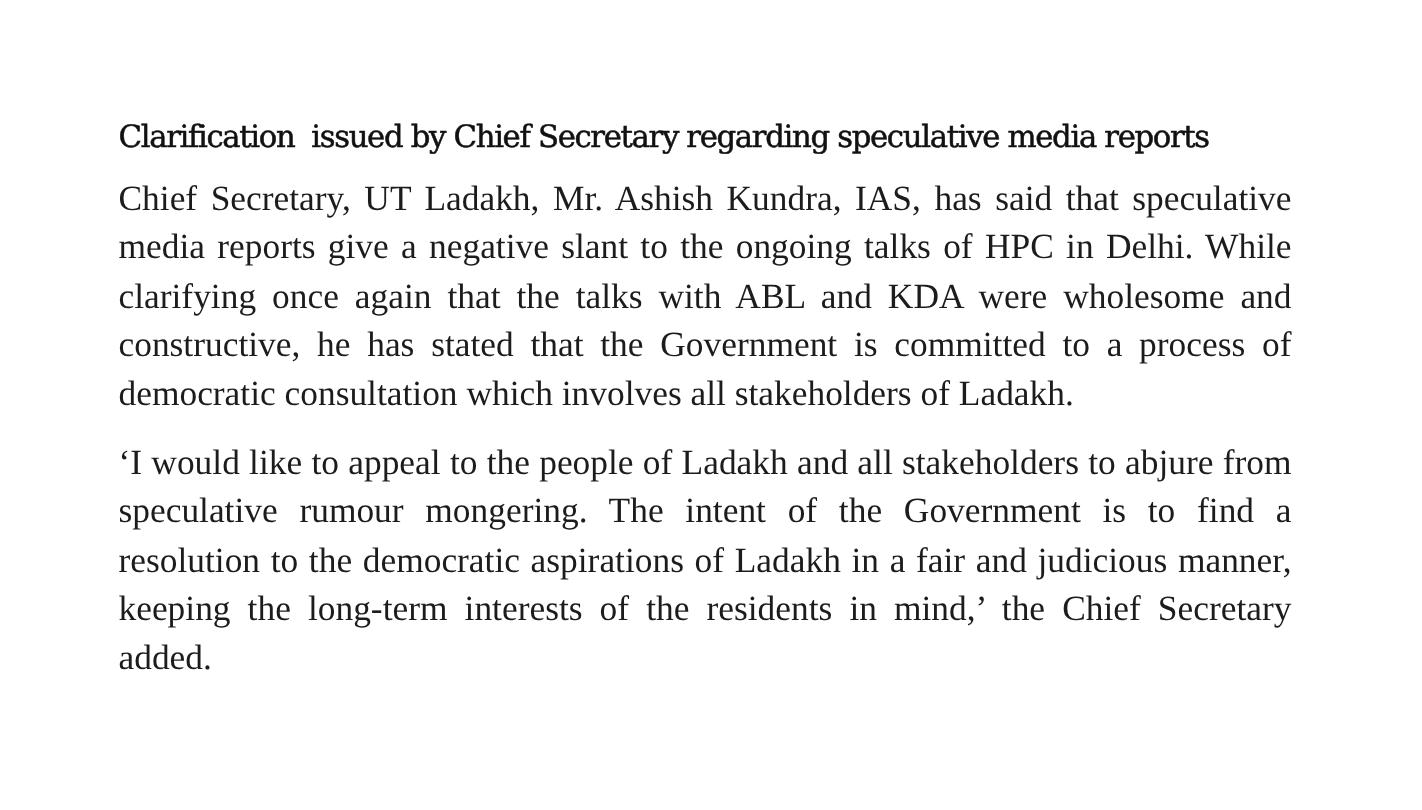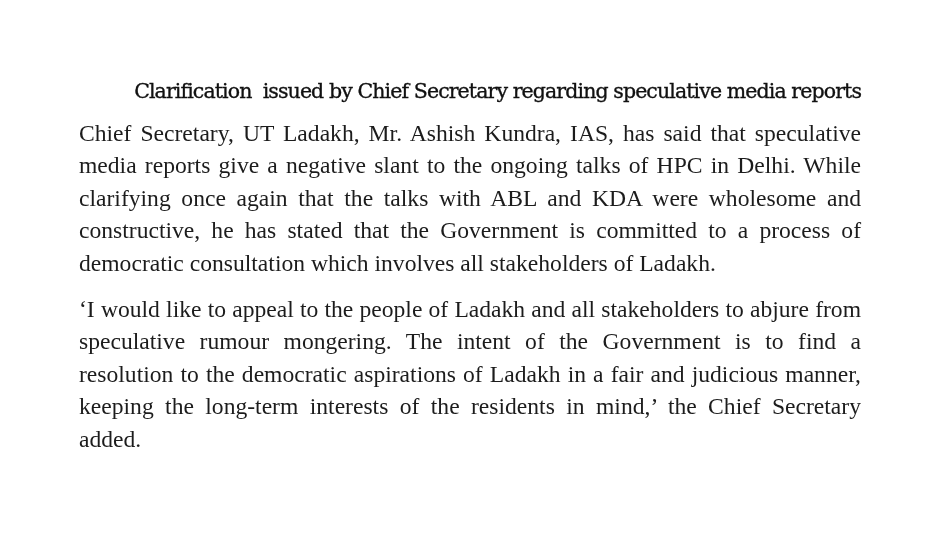--- a/index.html
+++ b/index.html
@@ -23,21 +23,20 @@
     .title {
       font-family: "DejaVu Serif", serif;
       font-size: 20.5px;
       font-weight: normal;
       letter-spacing: -0.9px;
       word-spacing: 0px;
       line-height: 34px;
       margin: 0 0 9px 0;
       white-space: pre;
       color: #111111;
-      text-align: right;
       -webkit-text-stroke: 0.35px #111111;
     }
     .para {
       font-family: "Liberation Serif", serif;
       font-size: 23.6px;
       line-height: 32.4px;
       text-align: justify;
       margin: 0 0 14px 0;
       color: #1c1c1c;
     }

